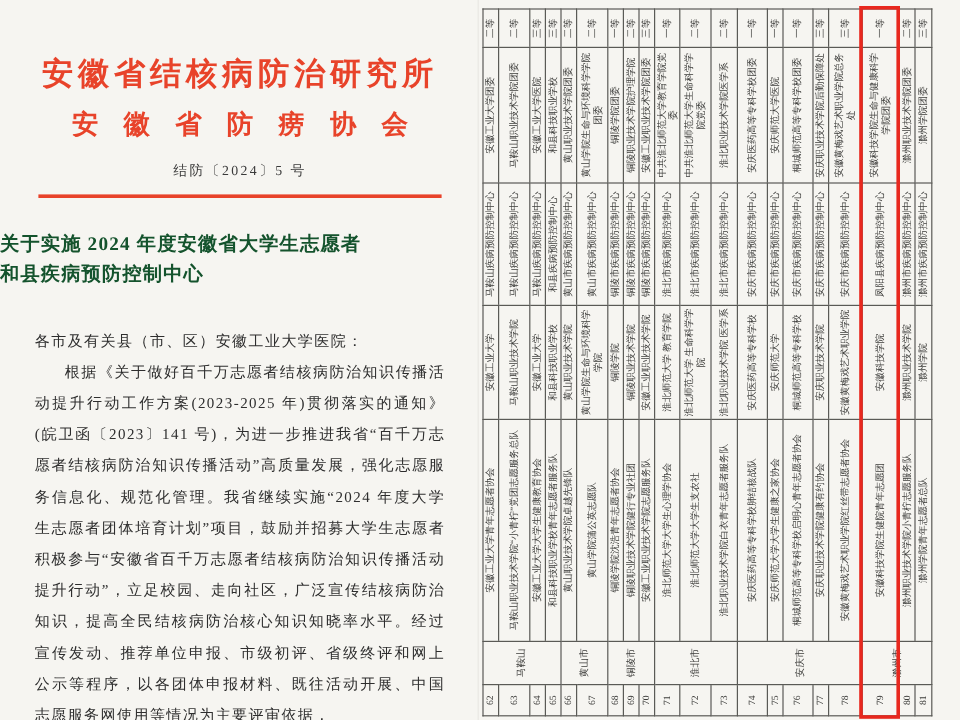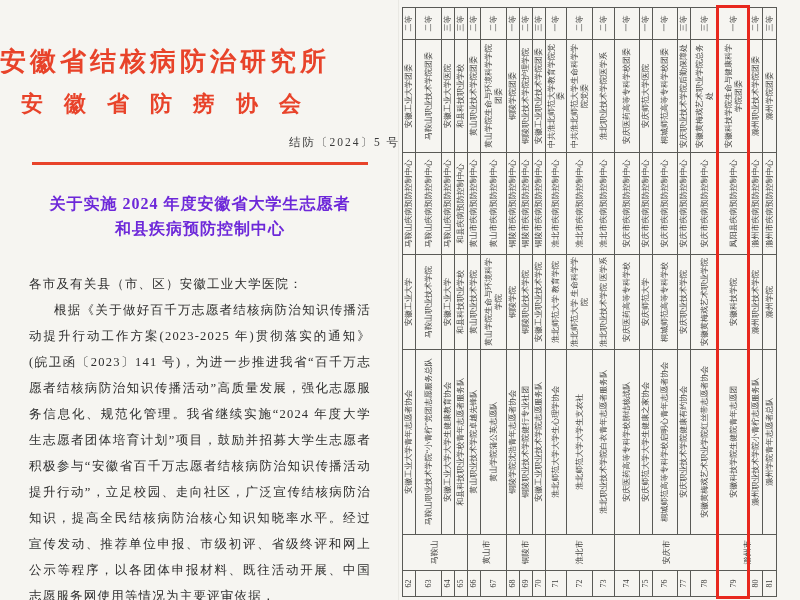--- a/index.html
+++ b/index.html
@@ -3,27 +3,27 @@
 <meta charset="utf-8">
 <style>
   html,body{margin:0;padding:0;}
   body{width:800px;height:600px;overflow:hidden;background:#f5f4ef;
        font-family:"Liberation Serif","DejaVu Serif",serif;}
   .page{position:relative;width:800px;height:600px;background:#f6f5f1;}
   .seam{position:absolute;left:398px;top:0;width:1px;height:600px;background:#e9e8e3;}
 
   
   .doc{position:absolute;left:0;top:0;width:400px;height:600px;}
-  .hdr{color:#e8432a;font-weight:bold;white-space:nowrap;}
+  .hdr{color:#e8432a;font-weight:bold;text-align:center;white-space:nowrap;}
   .hdr1{margin-top:44px;font-size:26px;letter-spacing:4px;}
   .hdr2{margin-top:10px;font-size:22px;letter-spacing:21px;margin-left:21px;}
-  .docnum{margin-top:16px;text-align:right;font-size:11.5px;letter-spacing:2px;color:#3a3a3a;}
+  .docnum{margin-top:16px;text-align:center;font-size:11.5px;letter-spacing:2px;color:#3a3a3a;}
   .redline{margin:12px auto 0 auto;width:336px;height:3px;background:#e8432a;}
-  .title{margin-top:26px;text-align:center;font-weight:bold;font-size:16px;
-         line-height:25px;color:#6d28d9;letter-spacing:1px;}
+  .title{margin-top:26px;text-align:left;font-weight:bold;font-size:16px;
+         line-height:25px;color:#14532d;letter-spacing:1px;}
   .bodytxt{margin:30px auto 0 auto;width:342px;font-size:12.5px;line-height:26px;
            letter-spacing:1.2px;color:#2e2e2e;text-align:justify;}
   .bodytxt p{margin:0;}
   .bodytxt p.ind{text-indent:2em;}
 
   
   .rot{position:absolute;left:402px;top:597px;width:590px;
        transform:rotate(-90deg);transform-origin:0 0;}
   table.aw{border-collapse:collapse;table-layout:fixed;width:590px;}
   table.aw td{border:1px solid #5a5a56;padding:0 1px;text-align:center;vertical-align:middle;

